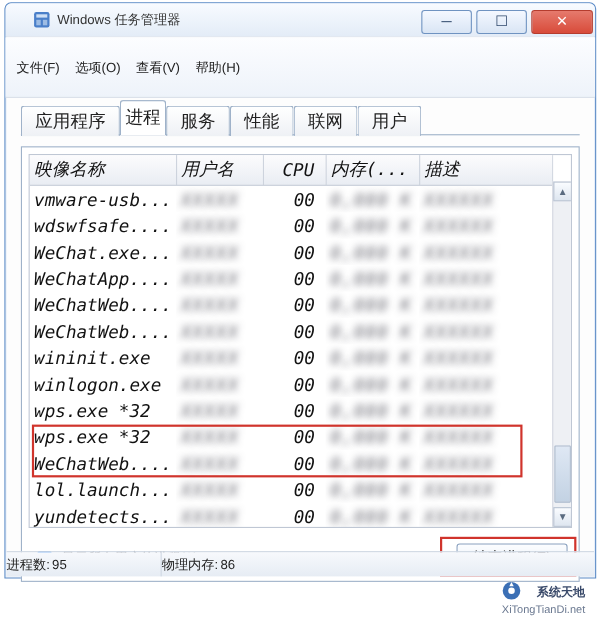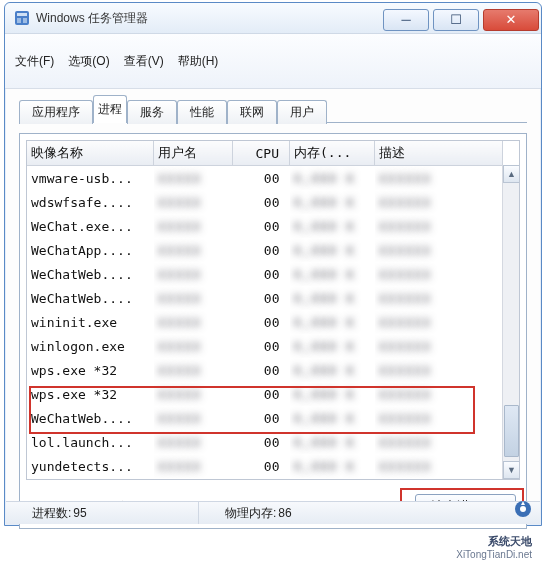--- a/index.html
+++ b/index.html
@@ -2,43 +2,43 @@
 <html><head>
 <meta charset="utf-8">
 <style>
   html,body{margin:0;padding:0;font-family:"Microsoft YaHei","SimSun",Tahoma,sans-serif;font-size:12px;background:#fff;}
   .canvas{width:544px;height:564px;position:relative;background:#fff;}
   
   .win{position:absolute;left:4px;top:2px;width:536px;height:522px;border:1px solid #5a8ac6;border-radius:6px 6px 0 0;
        box-shadow:0 0 0 1px #e6eef9 inset;background:linear-gradient(#f3f7fd,#e8eff8 28px,#fdfdfd 29px,#fdfdfd);}
   .titlebar{height:30px;display:flex;align-items:center;justify-content:space-between;
             background:linear-gradient(#f8fbff,#e3ecf7);border-bottom:1px solid #cfd9e6;border-radius:6px 6px 0 0;}
-  .title-left{display:flex;align-items:center;gap:6px;padding-left:9px;color:#2b2b2b;text-align:center;}
+  .title-left{display:flex;align-items:center;gap:6px;padding-left:25px;color:#2b2b2b;text-align:center;}
   .title-text{color:#333;}
   .win-icon svg{display:block;}
   .win-btns{display:flex;gap:0;margin-right:2px;}
   .win-btn{width:44px;height:20px;border:1px solid #6f93c1;border-radius:3px;margin-left:4px;margin-top:3px;
            background:linear-gradient(#f4f8ff,#d9e5f4);display:flex;align-items:center;justify-content:center;color:#30496c;}
   .win-btn.close{background:linear-gradient(#e67a6d,#d84b3a);border-color:#b53c2e;color:#fff;width:54px;}
   .win-btn span{font-size:13px;line-height:1;}
   
   .menubar{height:22px;display:flex;align-items:center;gap:14px;padding:16px 10px;
            background:linear-gradient(#fcfdff,#eef3fa);border-bottom:1px solid #d7dee8;color:#222;}
   
   .tabarea{padding:10px 14px 6px 14px;}
   .tabs{display:flex;align-items:flex-end;height:24px;}
   .tab{border:1px solid #9fb2c9;border-bottom:none;background:linear-gradient(#fff,#eef1f5);
-       padding:3px 12px;margin-right:0;border-radius:3px 3px 0 0;font-size:12px;color:#222;position:relative;top:1px;}
+       padding:3px 12px;margin-right:0;border-radius:3px 3px 0 0;font-size:16px;color:#222;position:relative;top:1px;}
   .tab.active{background:#fff;border-color:#9fb2c9;padding:5px 4px;top:0;font-weight:400;z-index:2;}
   .tabline{border-top:1px solid #9fb2c9;margin-top:-1px;}
   
   .panel{margin:4px 14px 0 14px;border:1px solid #9fb2c9;background:#fff;}
   .inner{margin:6px;border:1px solid #bfc7d4;background:#fff;position:relative;height:338px;overflow:hidden;}
   .listbox{position:absolute;left:0;top:0;right:16px;bottom:0;overflow:hidden;}
-  table{border-collapse:collapse;width:100%;font-family:"SimSun","NSimSun",monospace;font-size:13px;color:#111;}
+  table{border-collapse:collapse;width:100%;font-family:"SimSun","NSimSun",monospace;font-size:16px;color:#111;font-style:italic;}
   th{background:linear-gradient(#fcfcfd,#e9edf3);border:1px solid #cdd3dd;border-top:none;padding:3px 4px;text-align:left;font-weight:400;height:18px;}
   th:first-child{border-left:none;}
   td{padding:2px 4px;border:none;height:20px;white-space:nowrap;overflow:hidden;}
   td.cpu,th.cpu{text-align:right;padding-right:10px;}
   .blur{color:transparent;text-shadow:0 0 7px rgba(80,80,90,.85);letter-spacing:1px;user-select:none;}
   .red-box{position:absolute;border:2px solid #d0342c;pointer-events:none;}
   
   .vscroll{position:absolute;right:0;top:24px;bottom:0;width:16px;background:#eef0f4;border-left:1px solid #d4d8e0;}
   .vscroll .btn{position:absolute;left:0;width:15px;height:16px;background:linear-gradient(#fafcff,#dee6f0);border:1px solid #b9c4d3;
                display:flex;align-items:center;justify-content:center;color:#5a6b80;font-size:9px;}
@@ -47,25 +47,25 @@
   .vscroll .thumb{position:absolute;left:1px;width:13px;top:240px;height:50px;background:linear-gradient(#dfe8f4,#c3d2e3);border:1px solid #a9b8cb;border-radius:1px;}
   
   .panel-bottom{display:flex;align-items:center;justify-content:space-between;padding:8px 10px;}
   .chk{display:flex;align-items:center;gap:6px;color:#222;}
   .chk input{width:13px;height:13px;}
   .end-btn{border:1px solid #8ba2c0;background:linear-gradient(#fcfdff,#e6edf6);padding:3px 14px;border-radius:3px;color:#222;}
   .red-btn-box{position:absolute;border:2px solid #d0342c;pointer-events:none;}
   
   .status{position:absolute;left:1px;right:1px;bottom:1px;height:22px;display:flex;align-items:center;
           background:linear-gradient(#f7f9fc,#e6ecf4);border-top:1px solid #cfd7e3;font-size:12px;color:#222;}
-  .status-cell{padding:0 26px;border-right:1px solid #cfd7e3;height:100%;display:flex;align-items:center;}
+  .status-cell{padding:0 0;border-right:1px solid #cfd7e3;height:100%;display:flex;align-items:center;}
   .status .inline-label{margin-right:2px;}
   
   .watermark{position:absolute;right:12px;bottom:4px;display:flex;flex-direction:column;align-items:flex-end;font-size:11px;color:#3a4a6a;}
-  .watermark .brand{display:flex;align-items:flex-end;gap:14px;font-weight:700;flex-direction:column;}
+  .watermark .brand{display:flex;align-items:center;gap:14px;font-weight:700;}
   .watermark .url{font-size:10px;color:#6a7890;}
 </style>
 </head>
 <body>
 <div class="canvas">
 
 <div class="win">
 
   <div class="titlebar">
     <div class="title-left">

